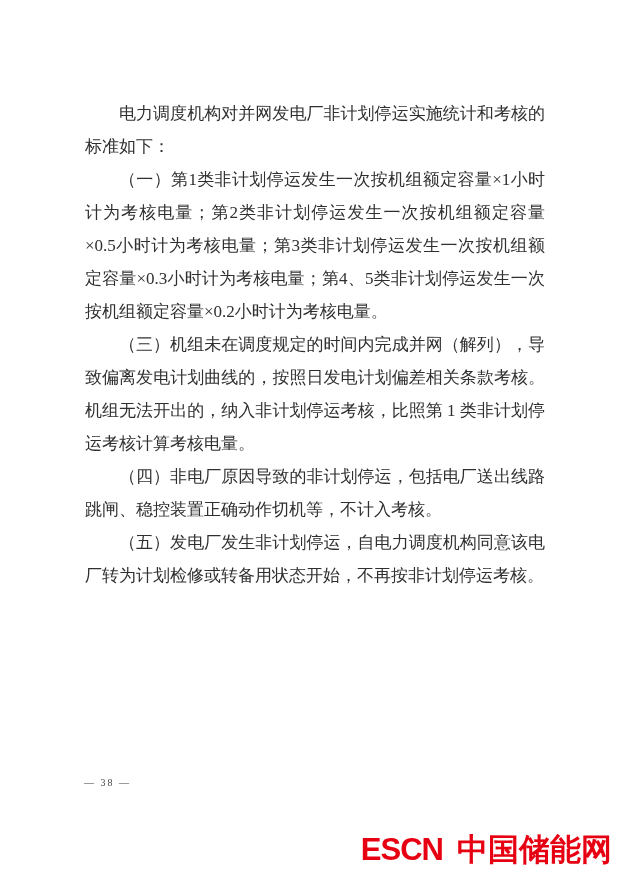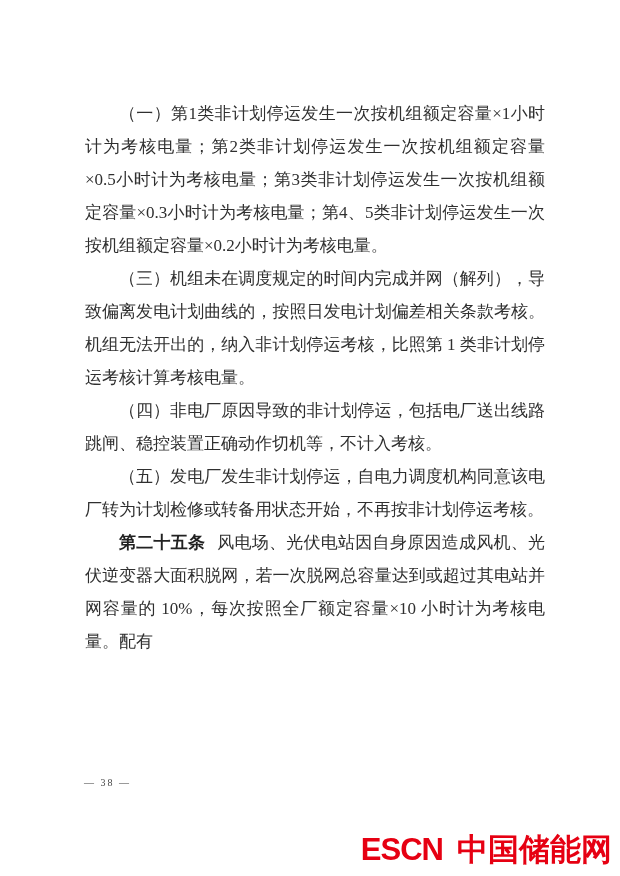--- a/index.html
+++ b/index.html
@@ -61,25 +61,25 @@
   }
   .watermark .cjk {
     letter-spacing: 0px;
   }
 </style>
 </head>
 <body>
 
 <div class="page">
   <main class="content">
+    <p>电力调度机构对并网发电厂非计划停运实施统计和考核的标准如下：</p>
     <p>（一）第1类非计划停运发生一次按机组额定容量×1小时计为考核电量；第2类非计划停运发生一次按机组额定容量×0.5小时计为考核电量；第3类非计划停运发生一次按机组额定容量×0.3小时计为考核电量；第4、5类非计划停运发生一次按机组额定容量×0.2小时计为考核电量。</p>
     <p>（三）机组未在调度规定的时间内完成并网（解列），导致偏离发电计划曲线的，按照日发电计划偏差相关条款考核。机组无法开出的，纳入非计划停运考核，比照第 1 类非计划停运考核计算考核电量。</p>
     <p>（四）非电厂原因导致的非计划停运，包括电厂送出线路跳闸、稳控装置正确动作切机等，不计入考核。</p>
     <p>（五）发电厂发生非计划停运，自电力调度机构同意该电厂转为计划检修或转备用状态开始，不再按非计划停运考核。</p>
-    <p><span class="article-label">第二十五条</span><span>风电场、光伏电站因自身原因造成风机、光伏逆变器大面积脱网，若一次脱网总容量达到或超过其电站并网容量的 10%，每次按照全厂额定容量×10 小时计为考核电量。配有</span></p>
   </main>
 
   <div class="footer">
     <span>— 38 —</span>
   </div>
 
   <div class="watermark">
     <span class="latin">ESCN</span><span class="cjk">中国储能网</span>
   </div>
 </div>

